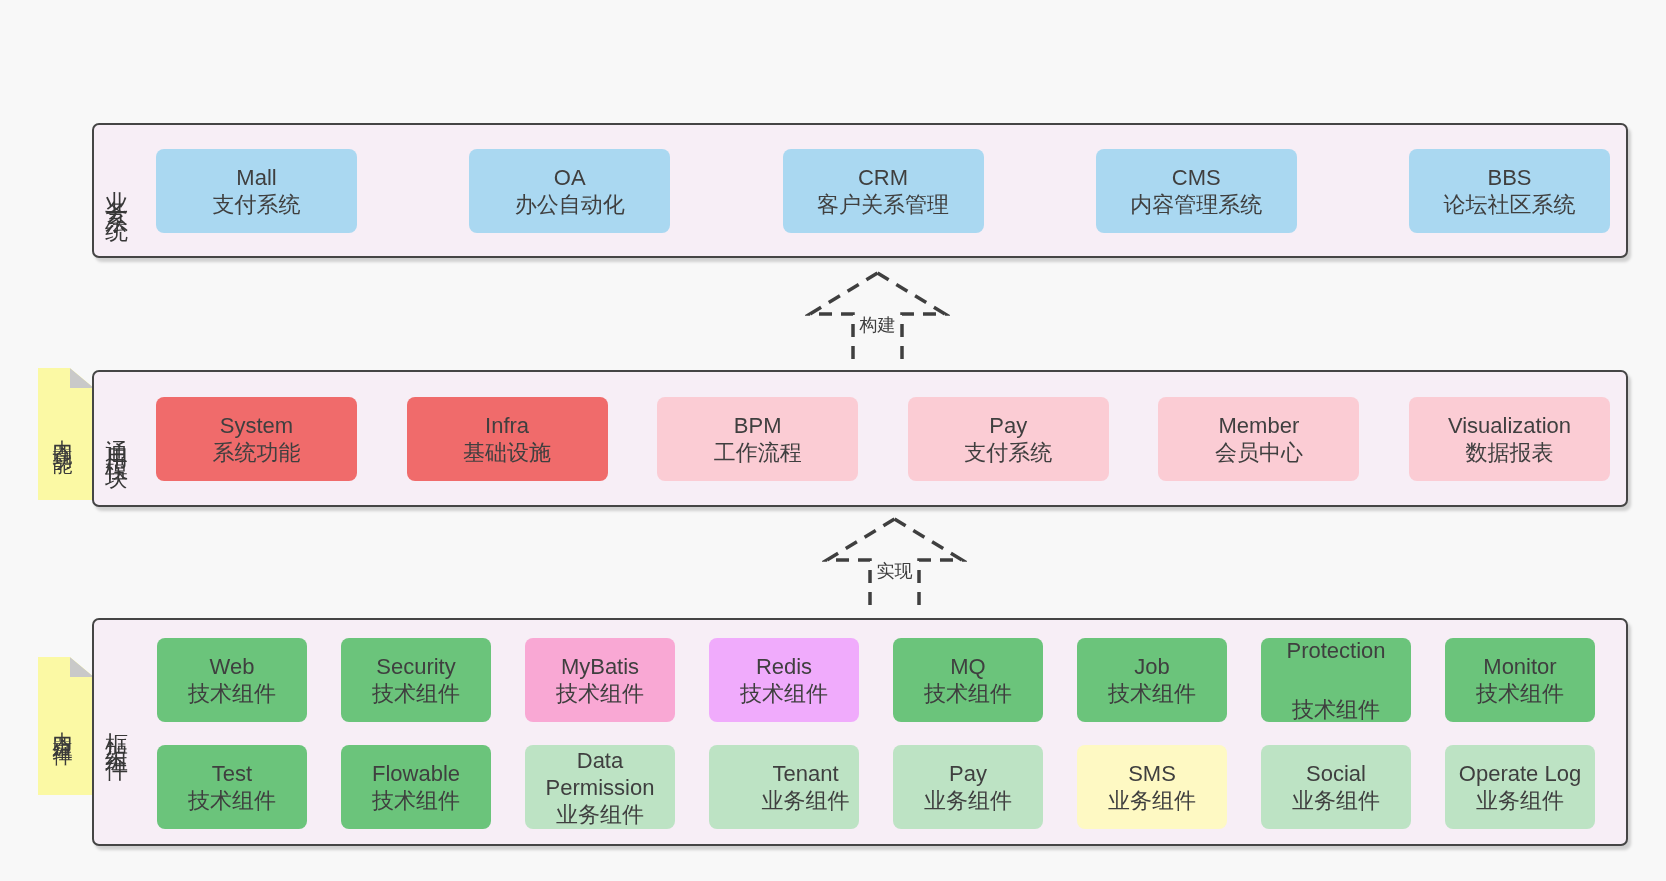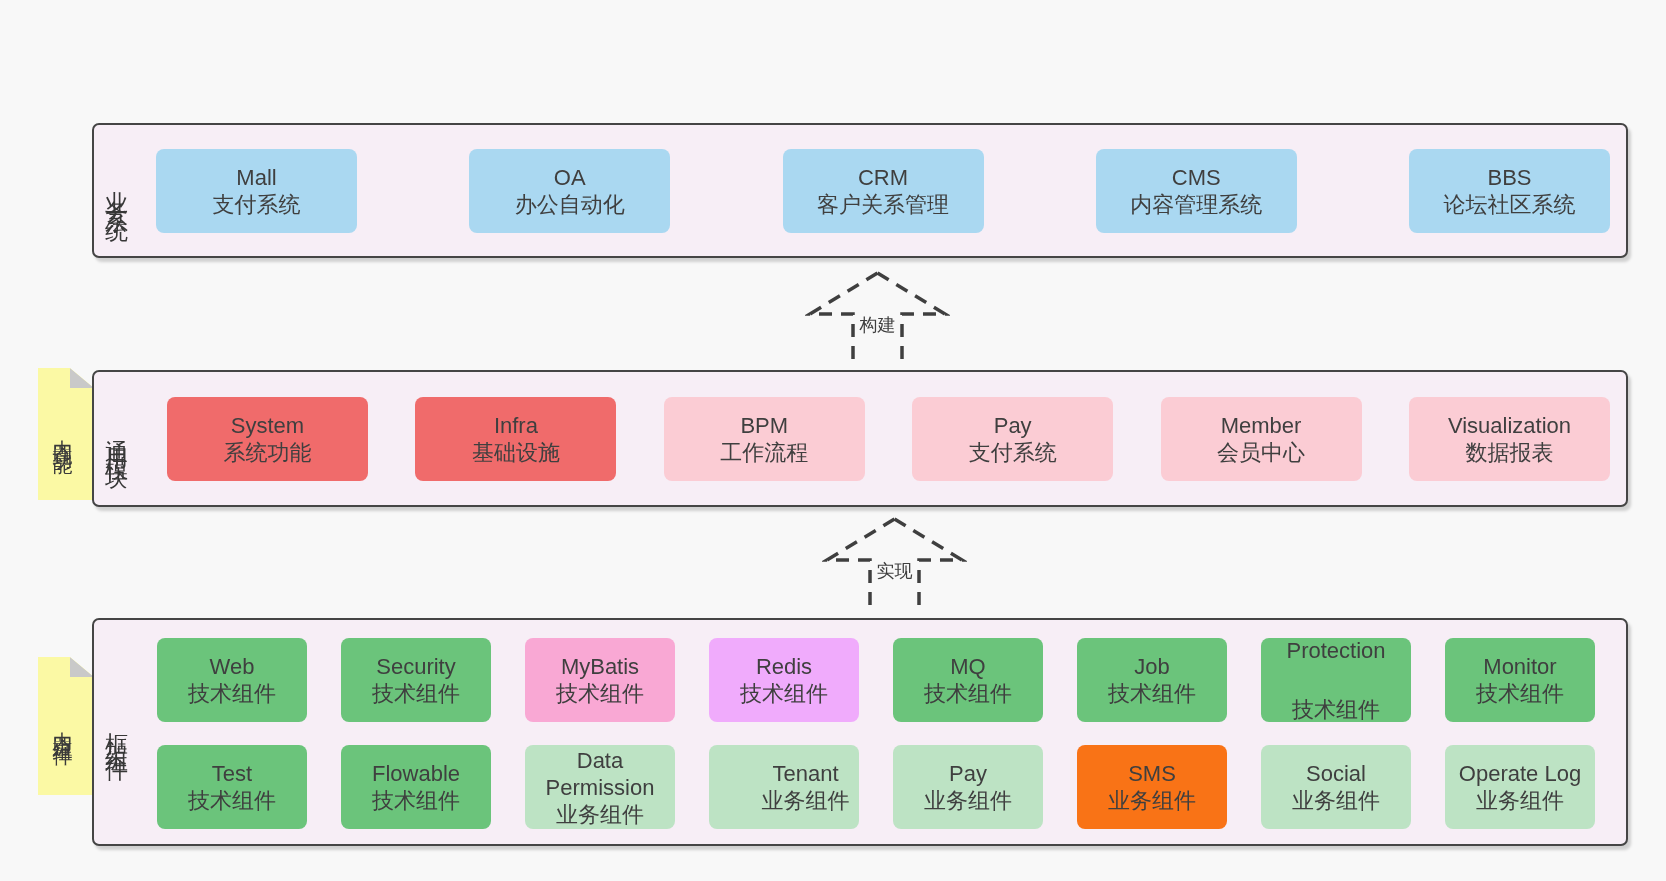--- a/index.html
+++ b/index.html
@@ -101,21 +101,21 @@
   </div>
 
   <div class="note" id="note-modules">
     <span class="fold"></span>
     <span class="note-label">内置功能</span>
   </div>
 
   <div class="panel" id="band-modules">
     <span class="panel-label">通用模块</span>
     <div class="boxrow">
-        <div class="box wide" style="background: rgb(240, 107, 107); margin-left: 11px;">
+        <div class="box wide" style="background: rgb(240, 107, 107);">
           <div>System</div>
           <div>系统功能</div>
         </div>
         <div class="box wide" style="background: rgb(240, 107, 107);">
           <div>Infra</div>
           <div>基础设施</div>
         </div>
         <div class="box wide" style="background: rgb(251, 204, 212);">
           <div>BPM</div>
           <div>工作流程</div>
@@ -199,21 +199,21 @@
             <div>业务组件</div>
           </div>
           <div class="box small" style="background: rgb(189, 227, 196); padding-left: 47px;">
             <div>Tenant</div>
             <div>业务组件</div>
           </div>
           <div class="box small" style="background: rgb(189, 227, 196);">
             <div>Pay</div>
             <div>业务组件</div>
           </div>
-          <div class="box small" style="background: #f97316;">
+          <div class="box small" style="background: #fef9c3;">
             <div>SMS</div>
             <div>业务组件</div>
           </div>
           <div class="box small" style="background: rgb(189, 227, 196);">
             <div>Social</div>
             <div>业务组件</div>
           </div>
           <div class="box small" style="background: rgb(189, 227, 196);">
             <div>Operate Log</div>
             <div>业务组件</div>

